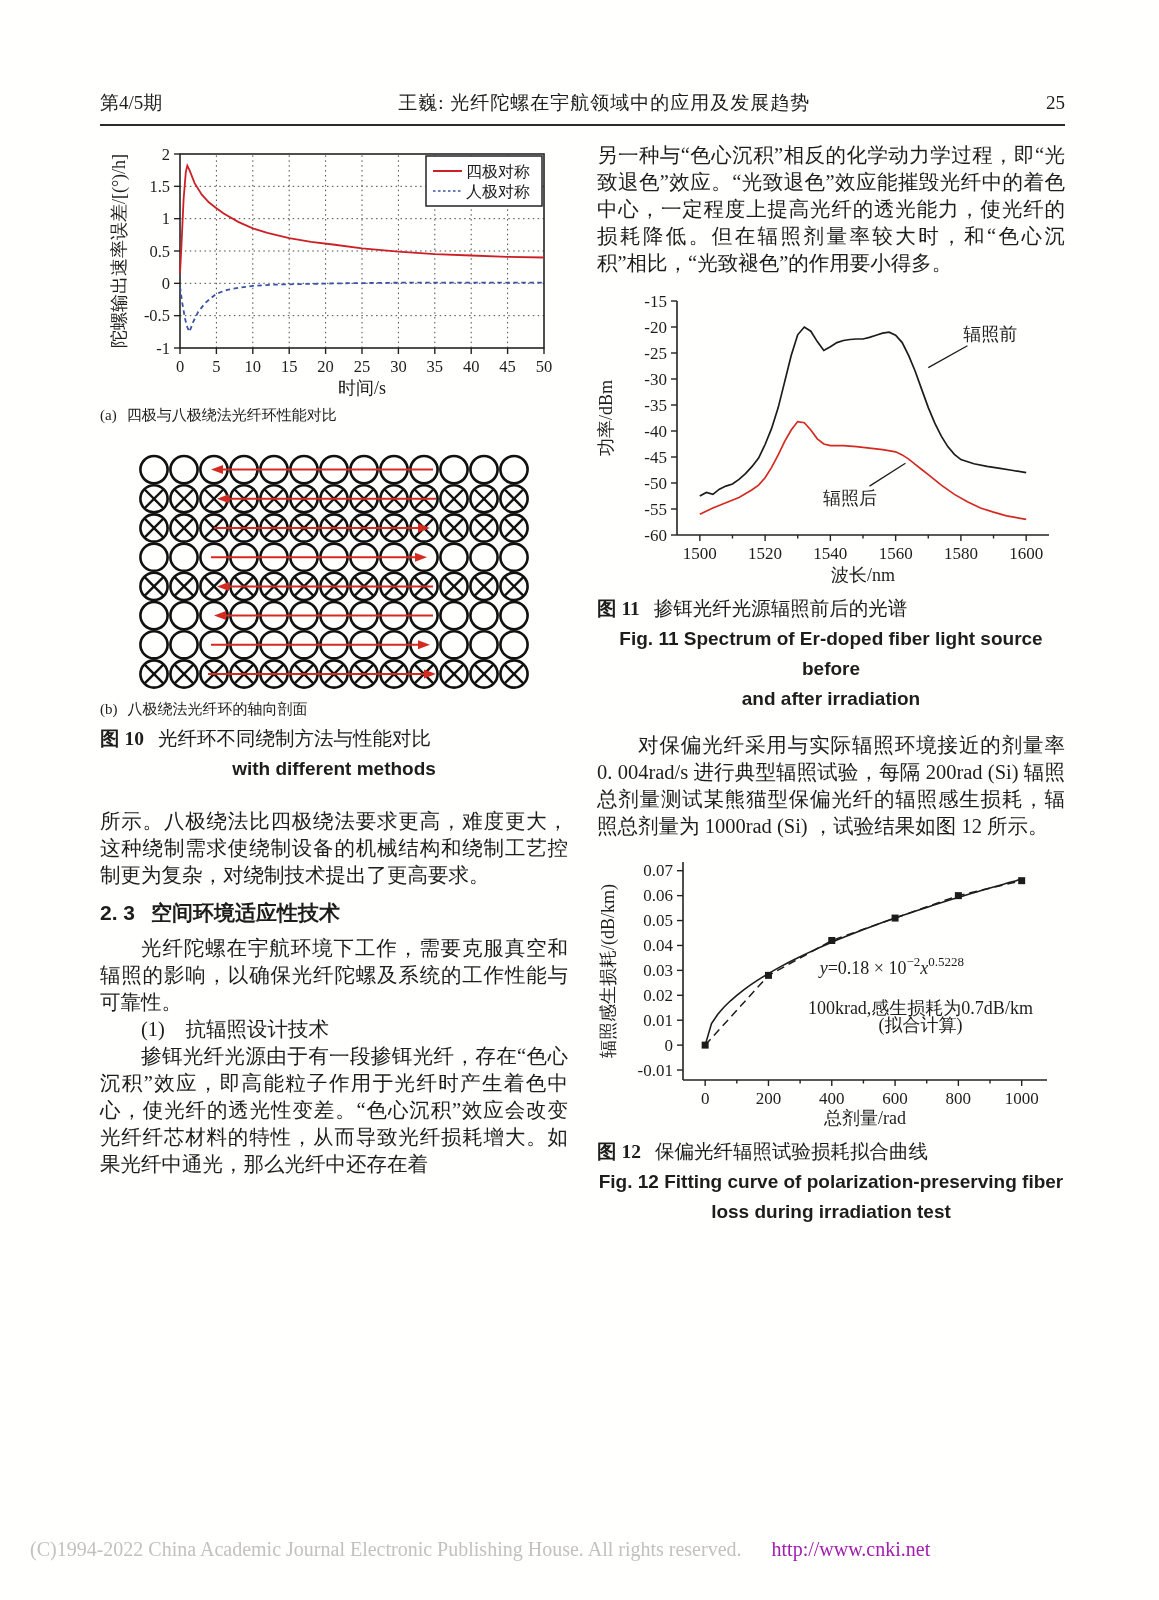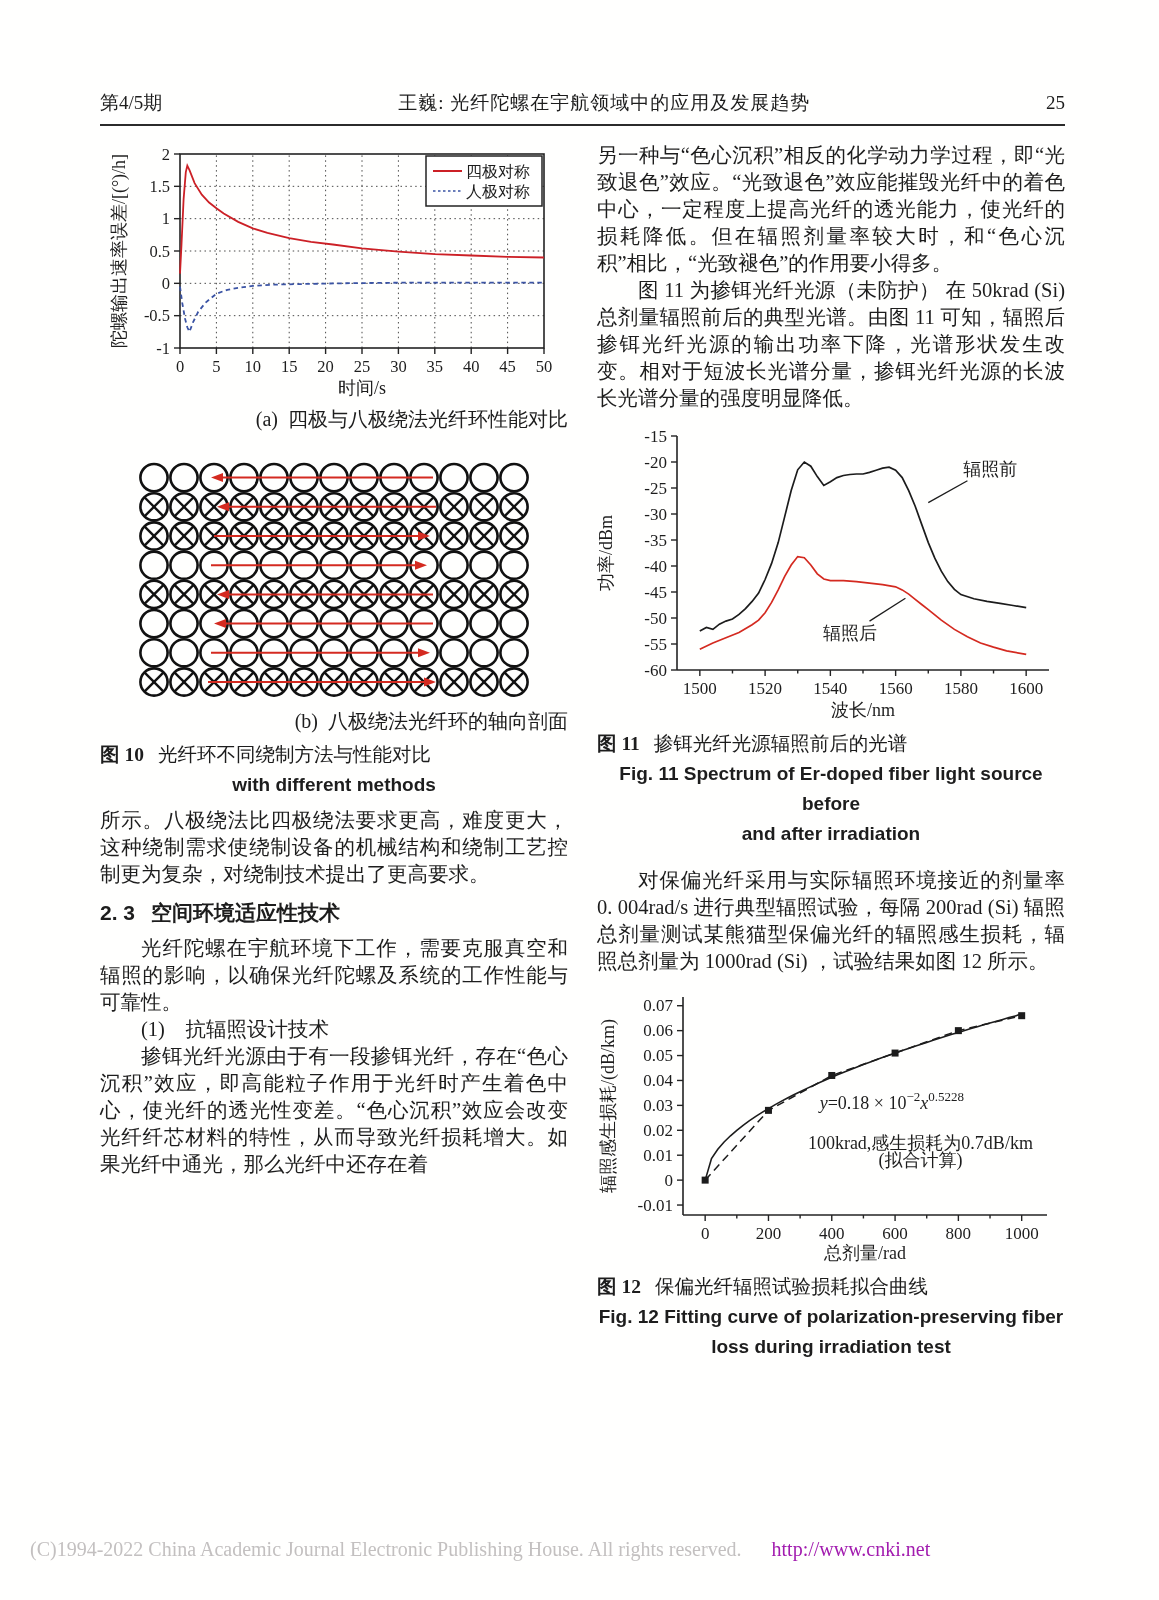--- a/index.html
+++ b/index.html
@@ -7,21 +7,21 @@
         font-family:"Liberation Serif",serif;color:#1d1d1d;}
   .header{position:absolute;top:90px;left:100px;width:965px;display:flex;
           justify-content:space-between;align-items:baseline;font-size:19px;}
   .header .mid{letter-spacing:1px;}
   .header-rule{position:absolute;top:124px;left:100px;width:965px;border-top:2px solid #2b2b2b;}
   .columns{position:absolute;top:142px;left:100px;width:965px;display:flex;gap:29px;}
   .col{width:468px;}
   p.body-text{font-size:20.5px;line-height:27px;text-align:justify;margin:0 0 0 0;
       text-indent:2em;}
   p.body-text.noindent{text-indent:0;}
-  .subcap{text-align:right;font-size:20px;margin:2px 0 6px 0;}
+  .subcap{text-align:left;font-size:15px;margin:2px 0 6px 0;}
   .subcap .lab{margin-right:10px;}
   .figcap-cn{font-size:19.5px;margin:4px 0 2px 0;}
   .figcap-cn .lab{font-weight:bold;margin-right:14px;}
   .figcap-en{text-align:center;font-size:19px;font-family:"Liberation Sans",sans-serif;
              font-weight:bold;line-height:30px;}
   .sec-head{font-size:21px;font-weight:bold;font-family:"Liberation Sans",sans-serif;
             margin:10px 0 8px 0;}
   .sec-head .num{margin-right:16px;}
   .figure-wrap{text-align:center;}
   .footer{position:absolute;top:1538px;left:30px;width:1100px;font-size:20px;
@@ -344,34 +344,33 @@
           </svg>
       </div>
       <div class="subcap">
         <span class="lab">(b)</span><span>八极绕法光纤环的轴向剖面</span>
       </div>
       <div class="figcap-cn">
         <span class="lab">图 10</span><span>光纤环不同绕制方法与性能对比</span>
       </div>
       <div class="figcap-en">with different methods</div>
 
-      <p class="body-text noindent" style="margin-top:8px;font-family:Liberation Mono, monospace;">所示。八极绕法比四极绕法要求更高，难度更大，这种绕制需求使绕制设备的机械结构和绕制工艺控制更为复杂，对绕制技术提出了更高要求。</p>
+      <p class="body-text noindent" style="margin-top:24px;">所示。八极绕法比四极绕法要求更高，难度更大，这种绕制需求使绕制设备的机械结构和绕制工艺控制更为复杂，对绕制技术提出了更高要求。</p>
 
       <div class="sec-head">
         <span class="num">2. 3</span><span>空间环境适应性技术</span>
       </div>
 
       <p class="body-text">光纤陀螺在宇航环境下工作，需要克服真空和辐照的影响，以确保光纤陀螺及系统的工作性能与可靠性。</p>
       <p class="body-text">(1)　抗辐照设计技术</p>
       <p class="body-text">掺铒光纤光源由于有一段掺铒光纤，存在“色心沉积”效应，即高能粒子作用于光纤时产生着色中心，使光纤的透光性变差。“色心沉积”效应会改变光纤纤芯材料的特性，从而导致光纤损耗增大。如果光纤中通光，那么光纤中还存在着</p>
     </div>
 
     <div class="col">
       <p class="body-text noindent">另一种与“色心沉积”相反的化学动力学过程，即“光致退色”效应。“光致退色”效应能摧毁光纤中的着色中心，一定程度上提高光纤的透光能力，使光纤的损耗降低。但在辐照剂量率较大时，和“色心沉积”相比，“光致褪色”的作用要小得多。</p>
-      <p class="body-text">图 11 为掺铒光纤光源（未防护） 在 50krad (Si)  总剂量辐照前后的典型光谱。由图 11 可知，辐照后掺铒光纤光源的输出功率下降，光谱形状发生改变。相对于短波长光谱分量，掺铒光纤光源的长波长光谱分量的强度明显降低。</p>
 
       <div class="figure-wrap" style="margin-top:12px;">
         <svg id="chart-fig11" width="468" height="298">
             <line x1="80" y1="12" x2="80" y2="246" class="axis"></line>
             <line x1="80" y1="246" x2="452" y2="246" class="axis"></line>
             <line x1="102.84210526315789" y1="246" x2="102.84210526315789" y2="252" class="tick"></line>
             <text x="102.84210526315789" y="270" font-size="17" text-anchor="middle">1500</text>
             <line x1="168.10526315789474" y1="246" x2="168.10526315789474" y2="252" class="tick"></line>
             <text x="168.10526315789474" y="270" font-size="17" text-anchor="middle">1520</text>
             <line x1="233.3684210526316" y1="246" x2="233.3684210526316" y2="252" class="tick"></line>

